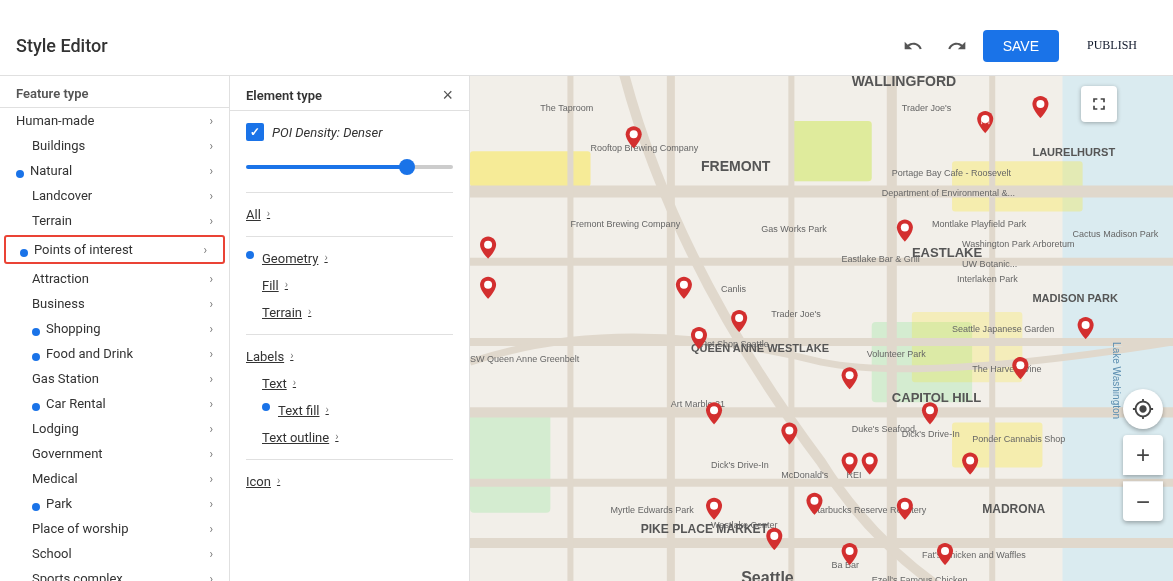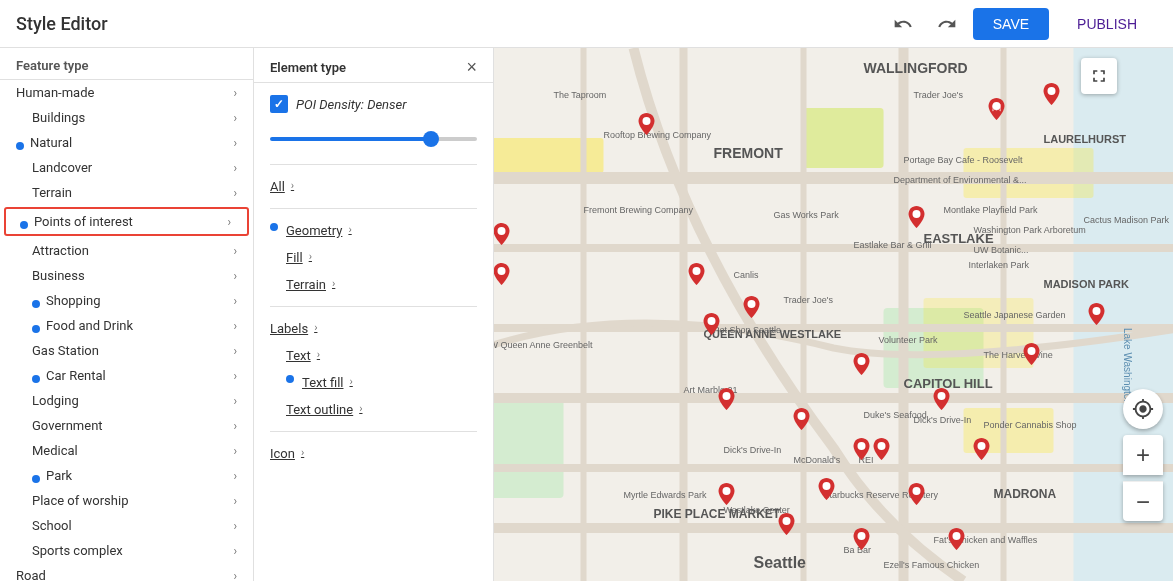--- a/index.html
+++ b/index.html
@@ -1,45 +1,45 @@
 <!DOCTYPE html>
 <html><head>
   <meta charset="utf-8">
   <style>
     * { box-sizing: border-box; margin: 0; padding: 0; }
     body { font-family: 'Roboto', Arial, sans-serif; font-size: 13px; overflow: hidden; width: 1173px; height: 581px; display: flex; flex-direction: column; }
 
     
     .header {
-      display: flex; align-items: center; height: 48px;
+      display: flex; align-items: center; height: 60px;
       background: #fff; border-bottom: 1px solid #e0e0e0;
-      padding: 0 16px; gap: 12px; flex-shrink: 0;
+      padding: 0 16px; gap: 12px; flex-shrink: 0; margin-top: 16px;
     }
     .header-title { font-size: 18px; font-weight: 500; color: #333; flex: 1; }
     .header-actions { display: flex; align-items: center; gap: 8px; }
     .icon-btn {
       width: 36px; height: 36px; border: none; background: transparent;
       cursor: pointer; border-radius: 50%; display: flex; align-items: center; justify-content: center;
       color: #555; font-size: 18px;
     }
     .btn-save {
       background: #1a73e8; color: #fff; border: none; border-radius: 4px;
       padding: 8px 20px; font-size: 14px; font-weight: 500; cursor: pointer;
     }
     .btn-publish {
-      background: transparent; color: #4c1d95; border: none;
-      padding: 8px 20px; font-size: 14px; font-weight: 500; cursor: pointer;
+      background: transparent; color: #0f172a; border: none;
+      padding: 8px 20px; font-size: 12px; font-weight: 500; cursor: pointer; font-family: Liberation Serif, serif;
     }
 
     
     .main { display: flex; flex: 1; overflow: hidden; }
 
     
     .feature-panel {
-      width: 254px; background: #fff; border-right: 1px solid #e0e0e0;
+      width: 230px; background: #fff; border-right: 1px solid #e0e0e0;
       overflow-y: auto; flex-shrink: 0;
     }
     .feature-panel-header {
       padding: 10px 16px 6px; font-size: 12px; font-weight: 500;
       color: #555; text-transform: none; letter-spacing: 0;
       border-bottom: 1px solid #e0e0e0; font-size: 13px; font-weight: 600;
     }
     .feature-item {
       display: flex; align-items: flex-end; padding: 5px 16px 5px 16px;
       cursor: pointer; color: #333; font-size: 13px; position: relative;

